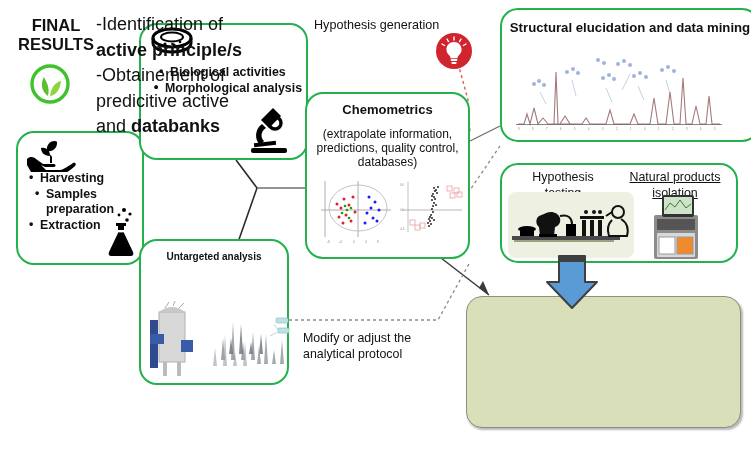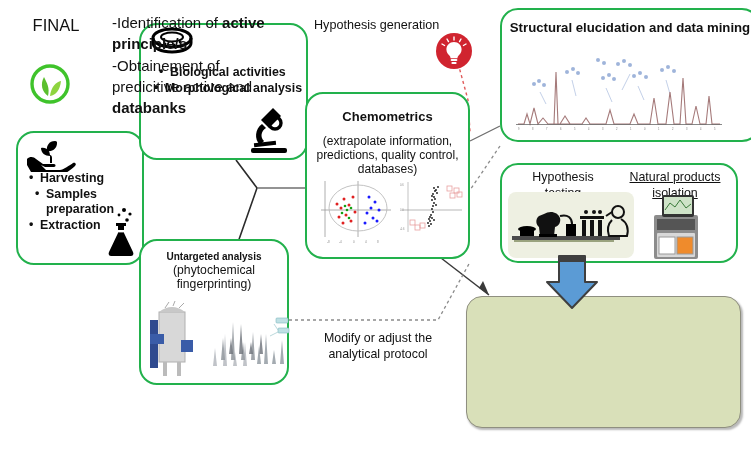--- a/index.html
+++ b/index.html
@@ -19,46 +19,46 @@
   ul.bul li .bdot{position:absolute;left:-11px;top:-1px;}
 
   
   #box-harvesting{left:16px;top:131px;width:128px;height:134px;}
   #box-harvesting ul{margin:38px 0 0 22px;font-size:12.4px;}
 
   #box-bioact{left:139px;top:23px;width:169px;height:137px;}
   #box-bioact ul{margin:40px 0 0 24px;font-size:12.4px;}
 
   #box-chemo{left:305px;top:92px;width:165px;height:167px;}
-  #box-chemo .title{font-size:13px;margin-top:16px;}
+  #box-chemo .title{font-size:13px;margin-top:9px;}
   #box-chemo .sub{font-size:12px;margin-top:9px;}
 
   #box-struct{left:500px;top:8px;width:260px;height:134px;}
   #box-struct .title{font-size:13.2px;margin-top:10px;}
 
   #box-hypo{left:500px;top:163px;width:238px;height:100px;}
 
   #box-untarget{left:139px;top:239px;width:150px;height:146px;}
   #box-untarget .title{font-size:10px;margin-top:10px;}
   #box-untarget .sub{font-size:12.2px;}
 
   
   #box-final{position:absolute;left:466px;top:296px;width:275px;height:132px;
              box-sizing:border-box;background:#d9e0b9;border:1.6px solid #8f8f80;
              border-radius:16px;box-shadow:1.5px 2px 2px rgba(0,0,0,.28);}
   #final-label{position:absolute;left:10px;top:16px;width:92px;text-align:center;
-               font-weight:normal;font-size:16.5px;line-height:1.18;}
+               font-weight:bold;font-size:16.5px;line-height:1.18;}
   #final-logo{position:absolute;left:26px;top:60px;width:48px;height:48px;background:#fff;}
-  #final-text{position:absolute;left:112px;top:12px;width:164px;font-size:15px;line-height:1.42;}
+  #final-text{position:absolute;left:96px;top:12px;width:164px;font-size:18px;line-height:1.42;}
   #final-text b{font-weight:bold;}
 
   
   .flab{position:absolute;line-height:1.3;}
   #lab-hypgen{left:314px;top:17px;font-size:12.6px;}
-  #lab-modify{left:303px;top:330px;font-size:12.4px;width:150px;text-align:center;}
+  #lab-modify{left:303px;top:330px;font-size:12.4px;width:150px;}
   #lab-hypotest{left:515px;top:170px;width:96px;text-align:center;font-size:12.4px;line-height:1.25;}
   #lab-npiso{left:620px;top:170px;width:110px;text-align:center;font-size:12.4px;line-height:1.25;text-decoration:underline;}
 
   
   .ov{position:absolute;left:0;top:0;width:751px;height:473px;pointer-events:none;}
   .ov-b{z-index:0;}  
   .ov-f{z-index:6;}  
   .card,#box-final,.flab{z-index:3;}
   #lab-hypgen,#lab-modify{z-index:7;}
   .icn{position:absolute;z-index:5;}
@@ -324,21 +324,20 @@
     <rect x="11" y="44" width="16" height="17" fill="#fff" stroke="#999"></rect>
     <rect x="29" y="44" width="16" height="17" fill="#ef8b2c" stroke="#999"></rect>
     <rect x="9" y="26" width="38" height="11" fill="#555"></rect>
     <rect x="14" y="2" width="32" height="22" rx="2" fill="#333"></rect>
     <rect x="16" y="4" width="28" height="17" fill="#cfe3c8"></rect>
     <path d="M17 17 L22 10 L27 14 L32 7 L38 15 L43 11" fill="none" stroke="#3a7a3a" stroke-width="1"></path>
   </svg>
 
   <div class="card" id="box-untarget">
     <div class="title">Untargeted analysis</div>
-    <div class="sub">(phytochemical fingerprinting)</div>
   </div>
   <svg class="icn" style="left:147px;top:300px;width:52px;height:78px" viewBox="0 0 52 78">
     <rect x="12" y="12" width="26" height="50" fill="#d8d8d8" stroke="#b0b0b0"></rect>
     <path d="M12 12 Q25 2 38 12 Z" fill="#c8c8c8"></path>
     <rect x="3" y="20" width="8" height="48" fill="#2f4a8f"></rect>
     <rect x="3" y="34" width="14" height="10" fill="#3a5ca8"></rect>
     <rect x="34" y="40" width="12" height="12" fill="#3a5ca8"></rect>
     <rect x="16" y="62" width="4" height="14" fill="#bbb"></rect>
       <rect x="30" y="62" width="4" height="14" fill="#bbb"></rect>
     <g stroke="#aaa" stroke-width="1" fill="none">
@@ -368,20 +367,21 @@
     </g>
     <g stroke="#9fc9cd" stroke-width=".7" fill="none">
         <path d="M22 12 l4 6"></path>
         <path d="M18 24 l8 -4"></path>
       </g>
   </svg>
 
   <div id="box-final"></div>
   <div id="final-label">
     <div>FINAL</div>
+    <div>RESULTS</div>
   </div>
   <svg id="final-logo" viewBox="0 0 48 48" style="z-index:5">
     <rect width="48" height="48" fill="#fff"></rect>
     <circle cx="24" cy="24" r="18" fill="none" stroke="#3fc32b" stroke-width="3.4"></circle>
     <path d="M22 36c-6-4-8-12-4-19 3 6 6 11 4 19z" fill="#5bbf2e"></path>
     <path d="M24 36c1-9 6-14 11-15-1 9-5 14-11 15z" fill="#8ed43f"></path>
   </svg>
   <div id="final-text" style="z-index:5">
     <div>
       <span>-Identification of </span><b>active principle/s</b>

